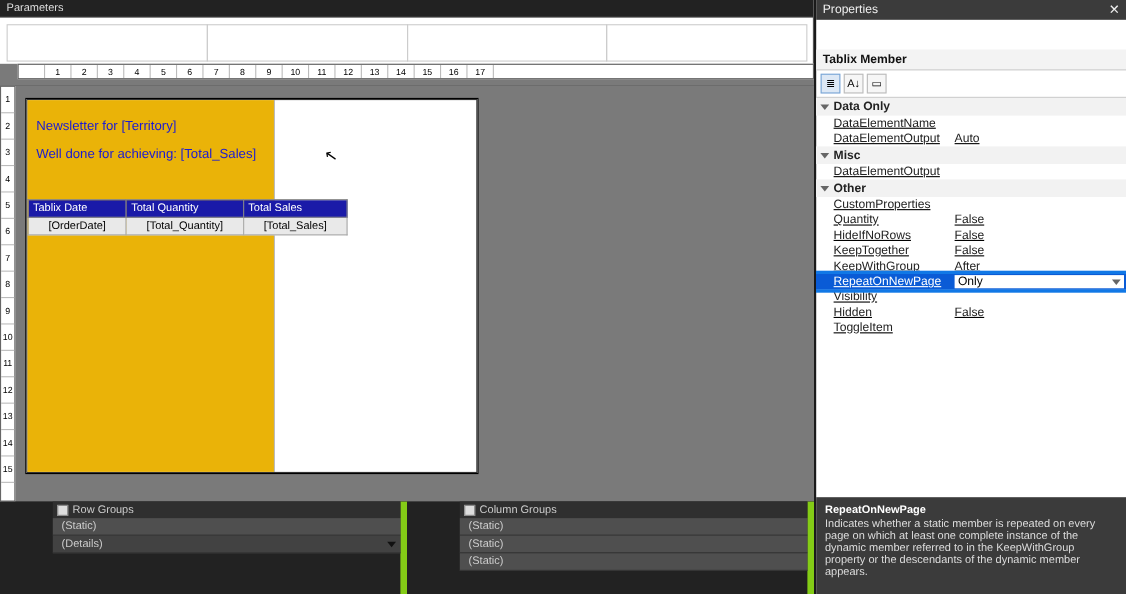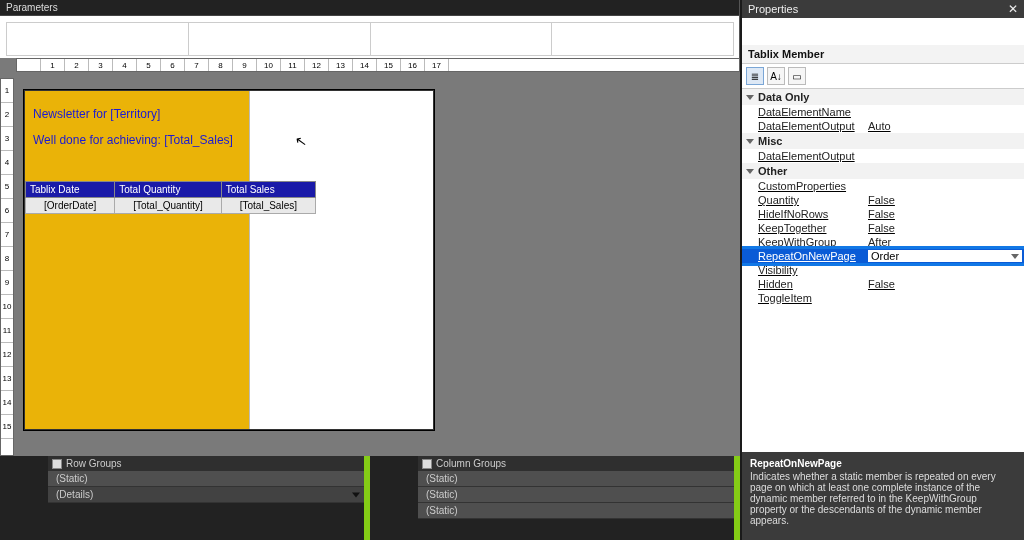--- a/index.html
+++ b/index.html
@@ -296,21 +296,21 @@
       <div class="prop-row">
         <div class="k">KeepTogether</div>
         <div class="v">False</div>
       </div>
       <div class="prop-row">
         <div class="k">KeepWithGroup</div>
         <div class="v">After</div>
       </div>
       <div class="prop-row sel">
         <div class="k">RepeatOnNewPage</div>
-        <div class="v">Order</div>
+        <div class="v">Only</div>
       </div>
       <div class="prop-row">
         <div class="k">Visibility</div>
         <div class="v"></div>
       </div>
       <div class="prop-row">
         <div class="k">Hidden</div>
         <div class="v">False</div>
       </div>
       <div class="prop-row">

